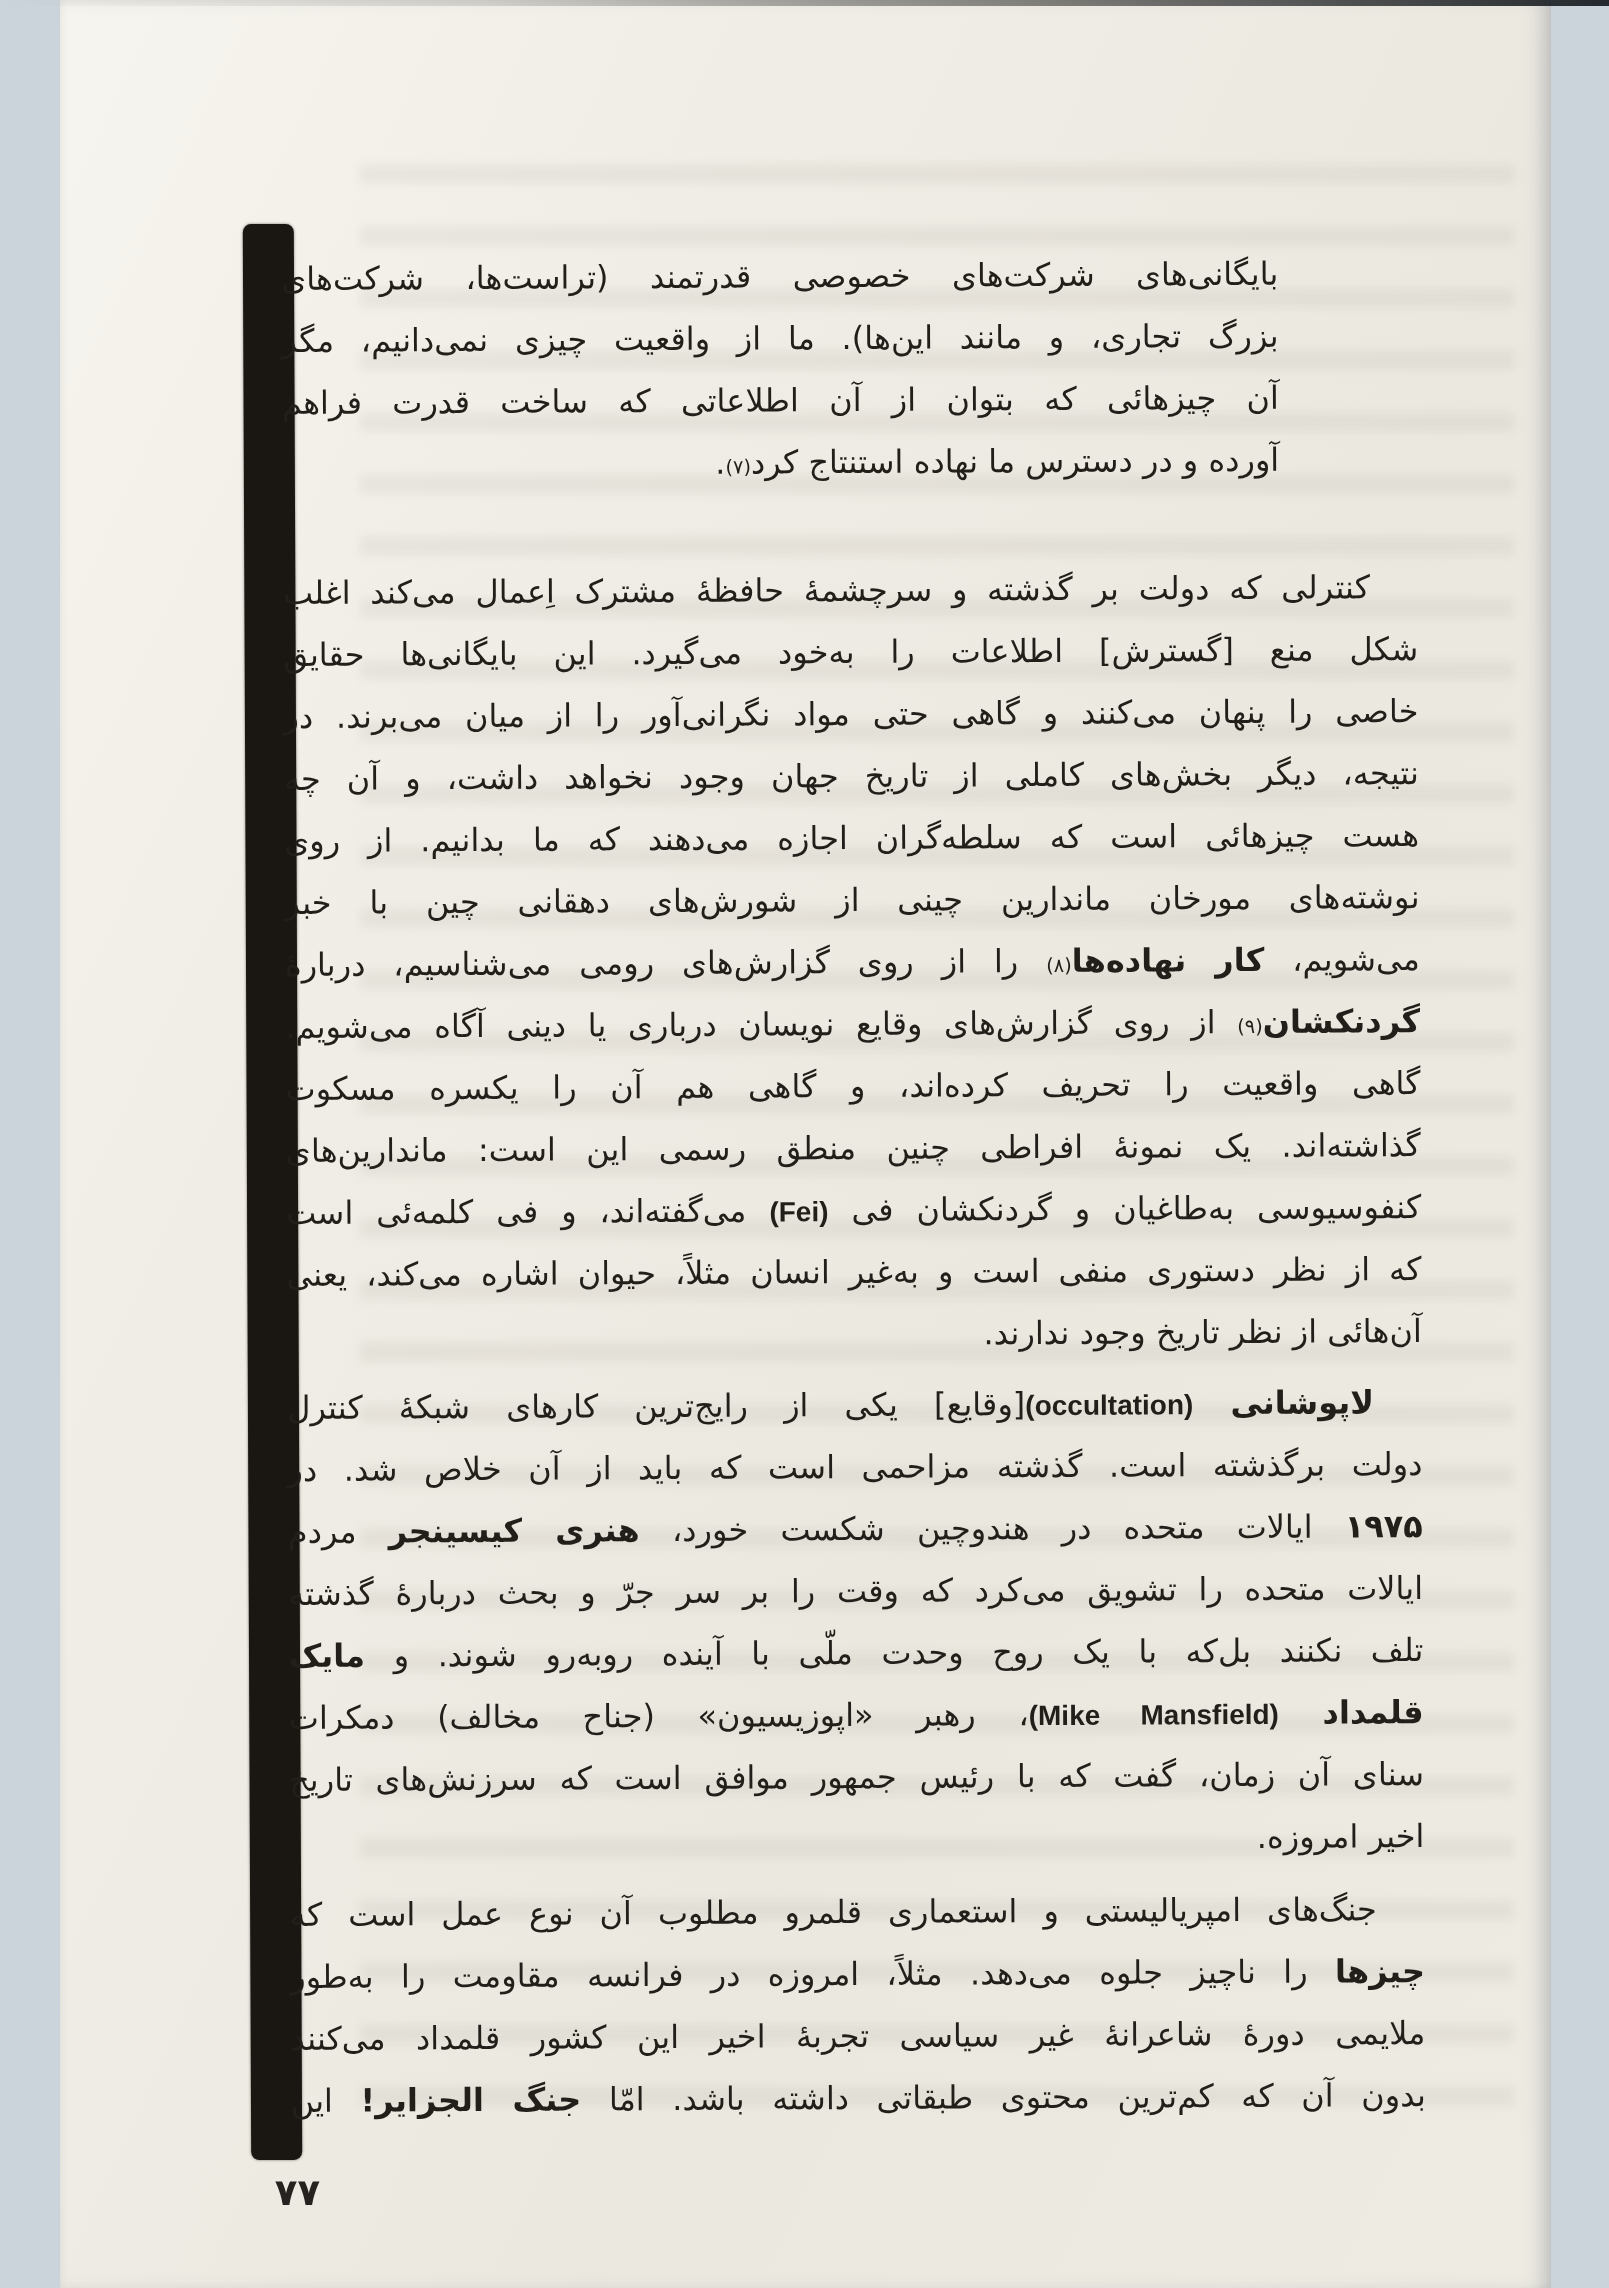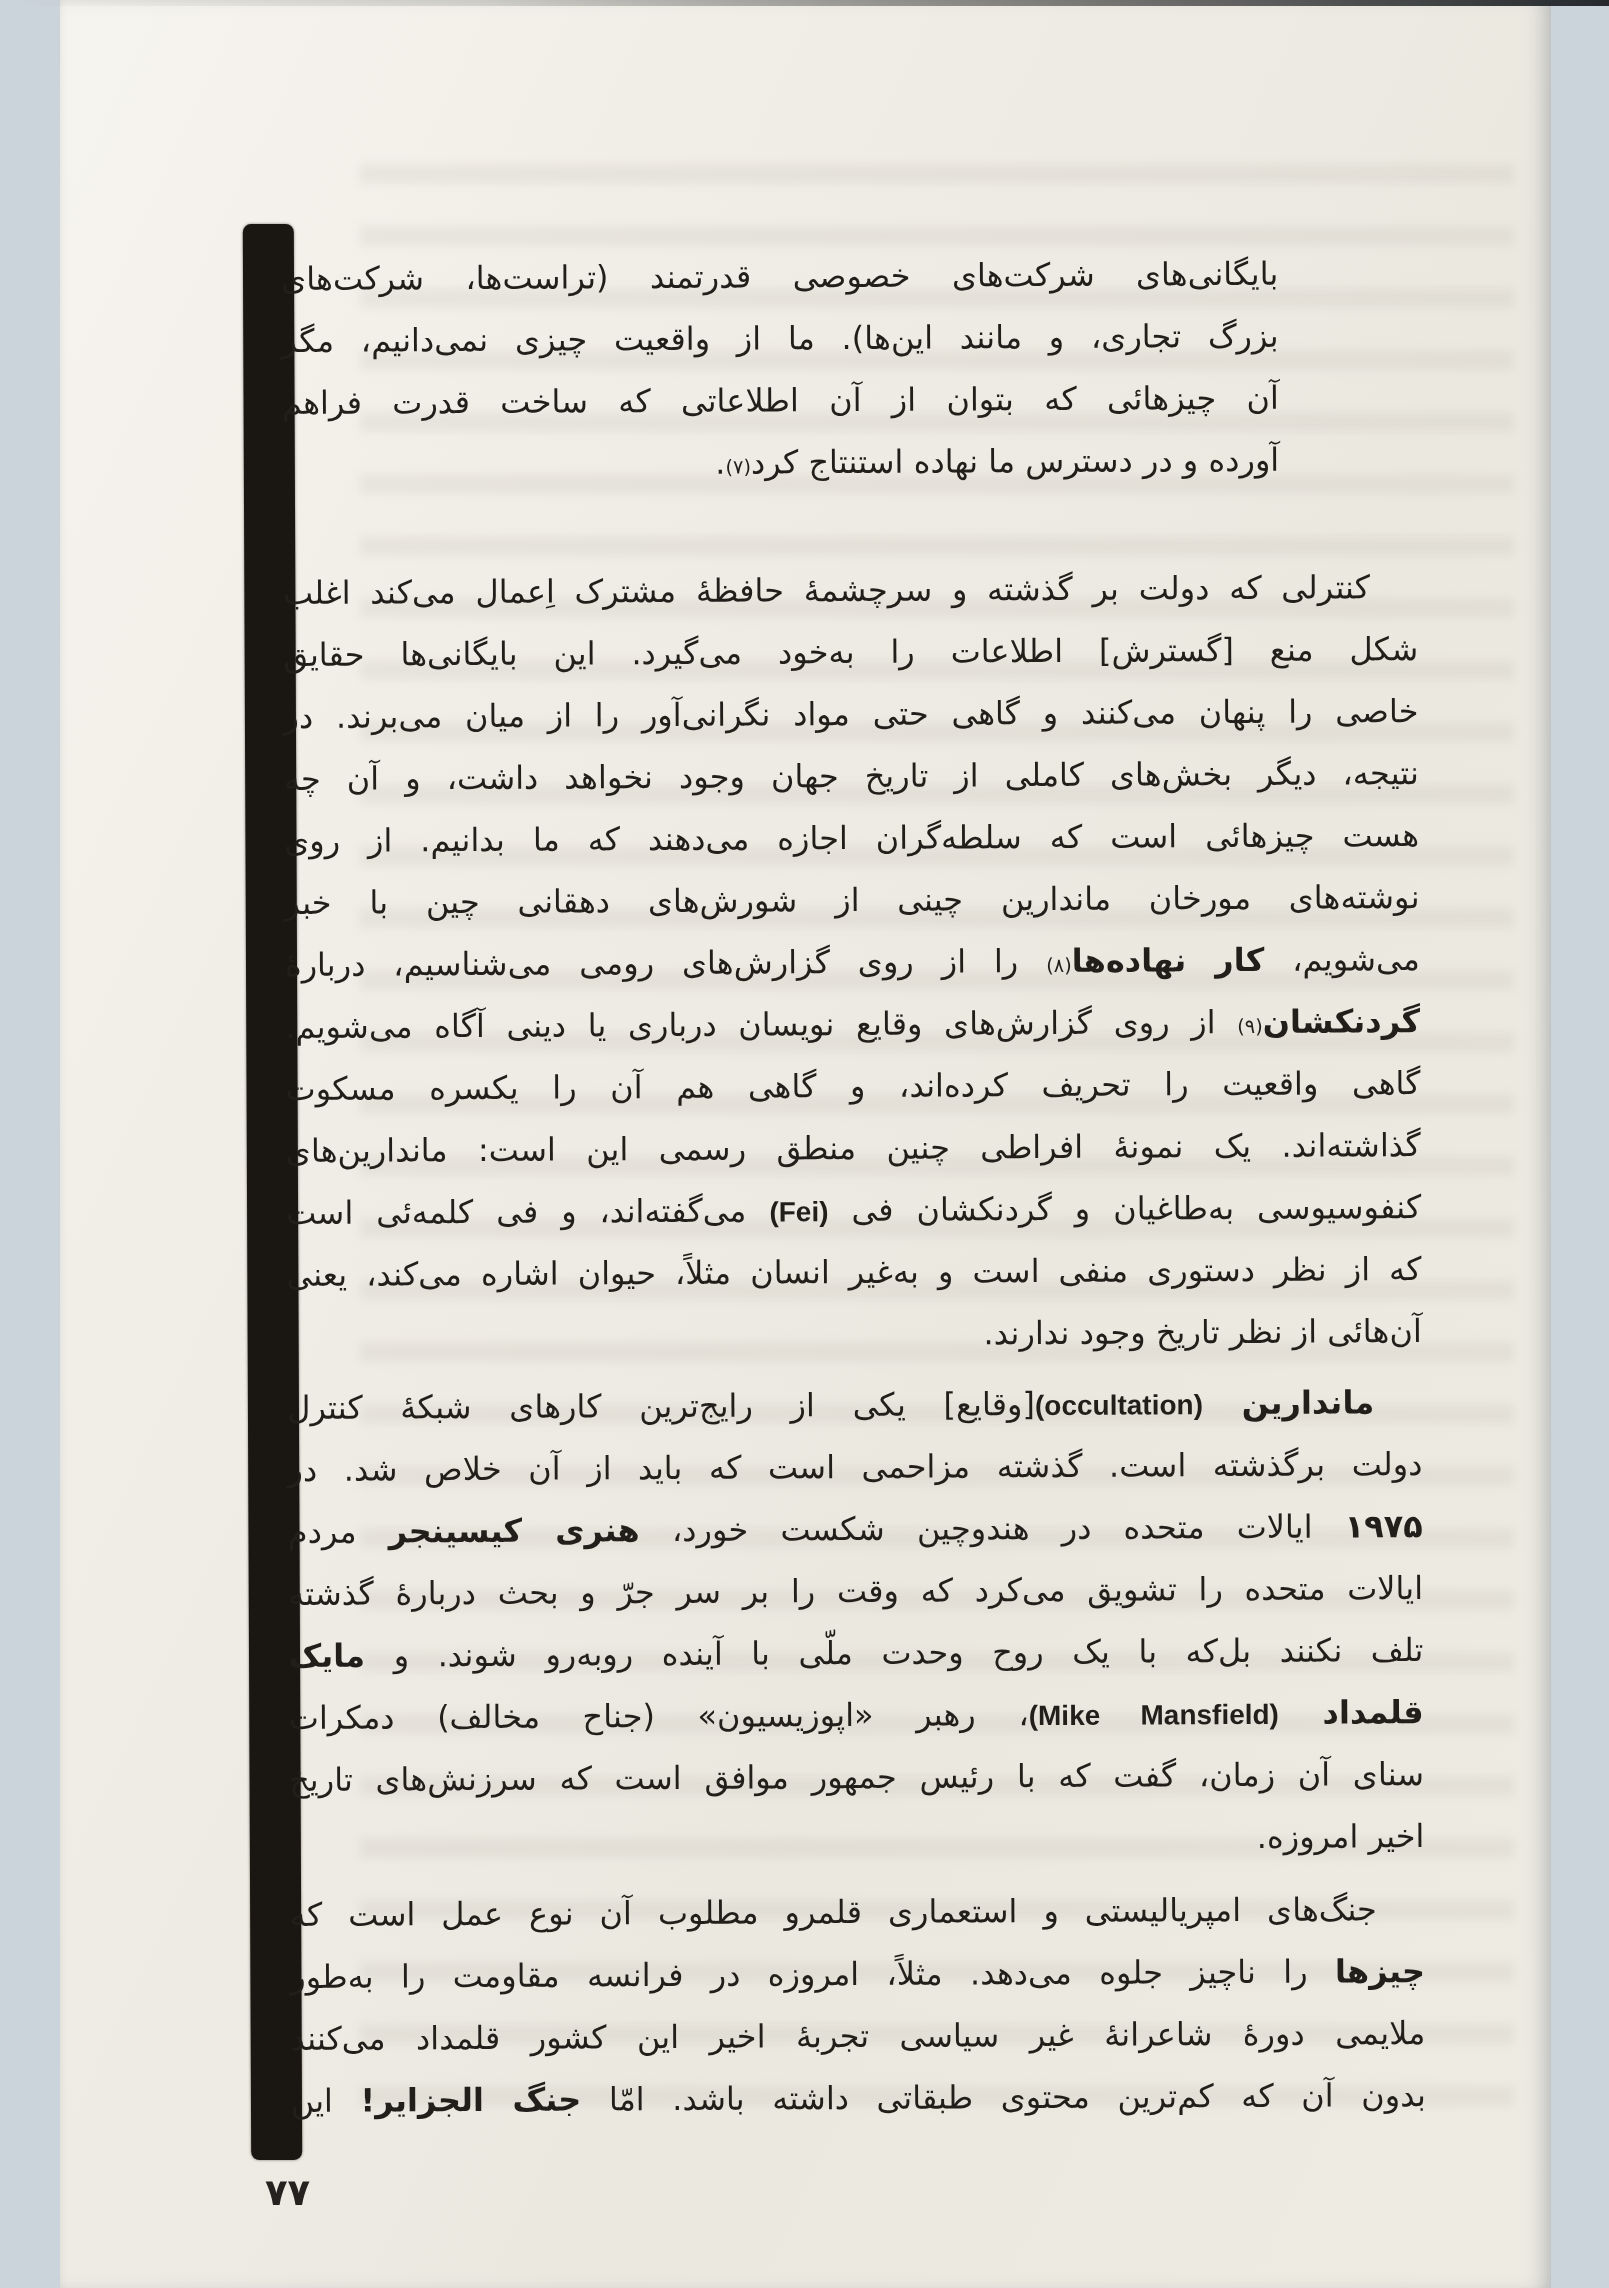--- a/index.html
+++ b/index.html
@@ -63,21 +63,20 @@
   .run.n{font-weight:400;}
   .run.b{font-weight:700;}
   .run.lat{
     direction:ltr;unicode-bidi:isolate;
     font-family:"Liberation Sans","DejaVu Sans",sans-serif;
     font-size:28px;font-weight:700;
   }
   .run.fn{font-size:19.4px;}
   #pagenum{
     position:absolute;left:255px;top:2171px;width:65px;
-    text-align:center;
     font-size:37px;font-weight:700;color:#262220;
     direction:rtl;
   }
 </style>
 </head>
 <body>
 
 <div id="scan">
   <div id="paper"></div>
   <div id="ghost"></div>
@@ -100,21 +99,21 @@
         <div class="line"><span class="run n">نوشته‌های مورخان ماندارین چینی از شورش‌های دهقانی چین با خبر</span></div>
         <div class="line"><span class="run n">می‌شویم، </span><span class="run b">کار نهاده‌ها</span><span class="run fn">(۸)</span><span class="run n"> را از روی گزارش‌های رومی می‌شناسیم، دربارهٔ</span></div>
         <div class="line"><span class="run b">گردنکشان</span><span class="run fn">(۹)</span><span class="run n"> از روی گزارش‌های وقایع نویسان درباری یا دینی آگاه می‌شویم.</span></div>
         <div class="line"><span class="run n">گاهی واقعیت را تحریف کرده‌اند، و گاهی هم آن را یکسره مسکوت</span></div>
         <div class="line"><span class="run n">گذاشته‌اند. یک نمونهٔ افراطی چنین منطق رسمی این است: ماندارین‌های</span></div>
         <div class="line"><span class="run n">کنفوسیوسی به‌طاغیان و گردنکشان فی </span><span class="run lat">(Fei)</span><span class="run n"> می‌گفته‌اند، و فی کلمه‌ئی است</span></div>
         <div class="line"><span class="run n">که از نظر دستوری منفی است و به‌غیر انسان مثلاً، حیوان اشاره می‌کند، یعنی</span></div>
         <div class="line short"><span class="run n">آن‌هائی از نظر تاریخ وجود ندارند.</span></div>
       </div>
     <div class="block para3">
-        <div class="line indent"><span class="run b">ماندارین </span><span class="run lat">(occultation)</span><span class="run n">[وقایع] یکی از رایج‌ترین کارهای شبکهٔ کنترل</span></div>
+        <div class="line indent"><span class="run b">لاپوشانی </span><span class="run lat">(occultation)</span><span class="run n">[وقایع] یکی از رایج‌ترین کارهای شبکهٔ کنترل</span></div>
         <div class="line"><span class="run n">دولت برگذشته است. گذشته مزاحمی است که باید از آن خلاص شد. در</span></div>
         <div class="line"><span class="run b">۱۹۷۵</span><span class="run n"> ایالات متحده در هندوچین شکست خورد، </span><span class="run b">هنری کیسینجر</span><span class="run n"> مردم</span></div>
         <div class="line"><span class="run n">ایالات متحده را تشویق می‌کرد که وقت را بر سر جرّ و بحث دربارهٔ گذشته</span></div>
         <div class="line"><span class="run n">تلف نکنند بل‌که با یک روح وحدت ملّی با آینده روبه‌رو شوند. و </span><span class="run b">مایک</span></div>
         <div class="line"><span class="run b">قلمداد </span><span class="run lat">(Mike Mansfield)</span><span class="run n">، رهبر «اپوزیسیون» (جناح مخالف) دمکرات</span></div>
         <div class="line"><span class="run n">سنای آن زمان، گفت که با رئیس جمهور موافق است که سرزنش‌های تاریخ</span></div>
         <div class="line short"><span class="run n">اخیر امروزه.</span></div>
       </div>
     <div class="block para4">
         <div class="line indent"><span class="run n">جنگ‌های امپریالیستی و استعماری قلمرو مطلوب آن نوع عمل است که</span></div>

